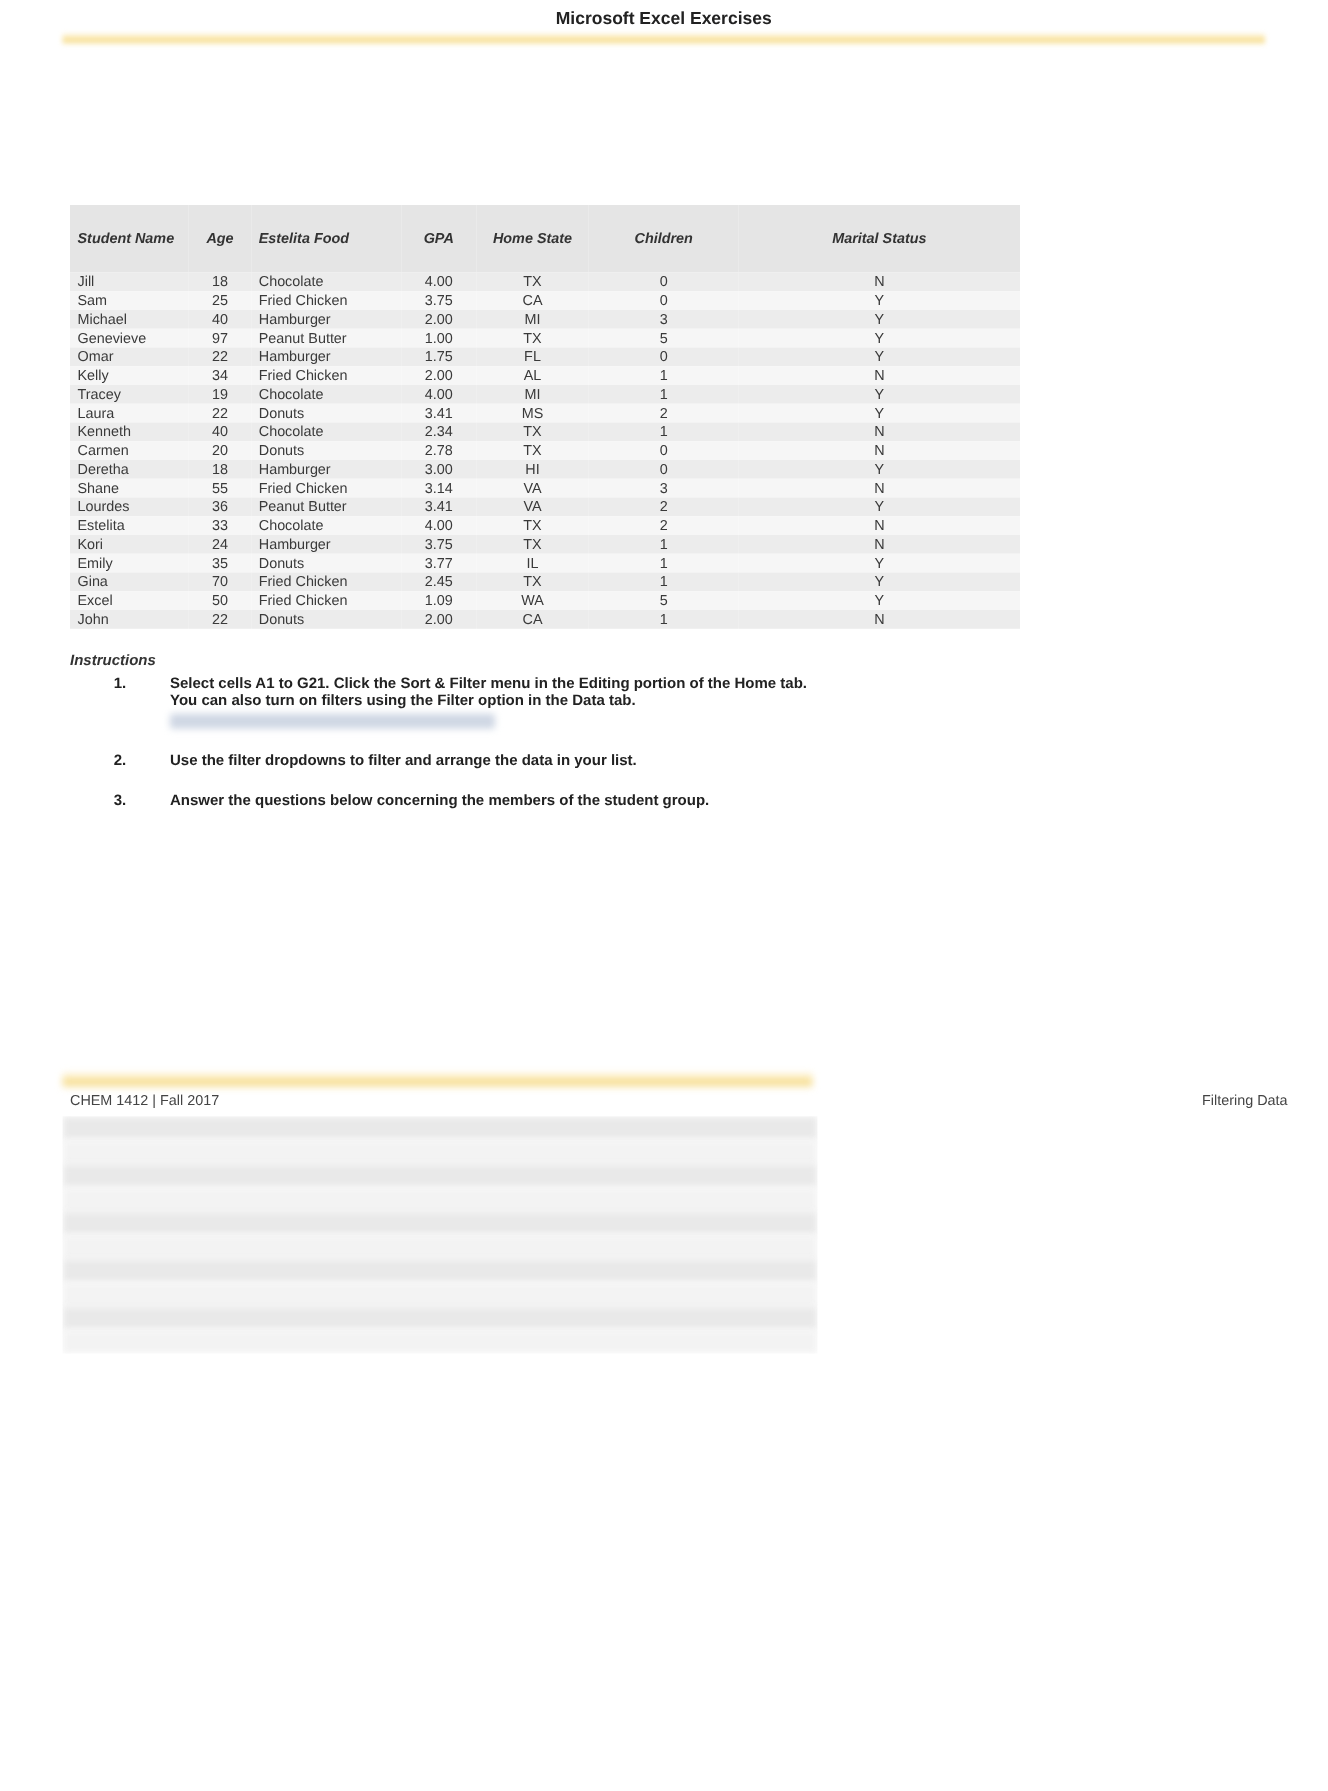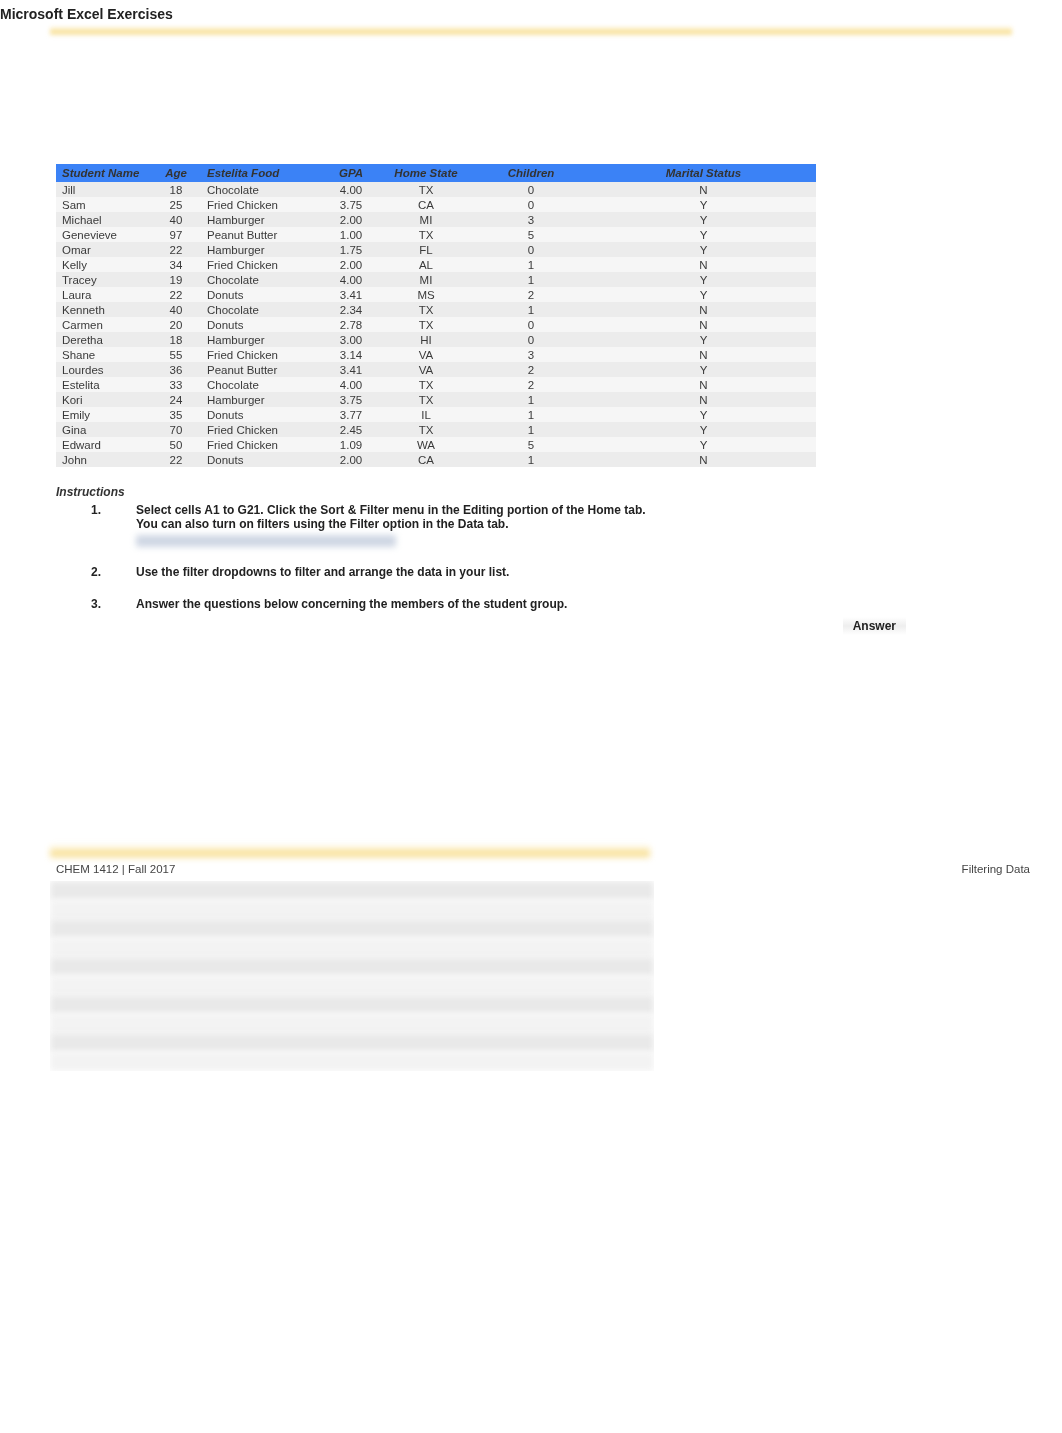--- a/index.html
+++ b/index.html
@@ -6,21 +6,21 @@
   body {
     margin: 0;
     padding: 0;
     width: 1062px;
     font-family: "Segoe UI", Tahoma, Geneva, sans-serif;
     font-size: 12px;
     color: #333;
     background: #fff;
   }
   .page-title {
-    text-align: left;
+    text-align: center;
     font-weight: 700;
     font-size: 14px;
     padding: 6px 0 4px 0;
     color: #222;
   }
   .goldband {
     height: 10px;
     margin: 0 50px;
     background: linear-gradient(to bottom, rgba(255,245,210,0) 0%, #fbe9b3 40%, #f6dd8e 70%, rgba(255,245,210,0) 100%);
     filter: blur(2px);
@@ -32,22 +32,22 @@
   table.data {
     border-collapse: collapse;
     width: 760px;
     font-size: 11.5px;
     color: #3a3a3a;
   }
   table.data th {
     text-align: left;
     font-style: italic;
     font-weight: 700;
-    background: #3b82f6;
-    padding: 3px 6px;
+    background: #e5e5e5;
+    padding: 21px 6px;
     color: #333;
   }
   table.data th.c, table.data td.c { text-align: center; }
   table.data td {
     padding: 1.5px 6px;
     white-space: nowrap;
   }
   table.data tbody tr:nth-child(odd) td { background: #ececec; }
   table.data tbody tr:nth-child(even) td { background: #f6f6f6; }
 
@@ -299,21 +299,21 @@
         <tr>
           <td>Gina</td>
           <td class="c">70</td>
           <td>Fried Chicken</td>
           <td class="c">2.45</td>
           <td class="c">TX</td>
           <td class="c">1</td>
           <td class="c">Y</td>
         </tr>
         <tr>
-          <td>Edward</td>
+          <td>Excel</td>
           <td class="c">50</td>
           <td>Fried Chicken</td>
           <td class="c">1.09</td>
           <td class="c">WA</td>
           <td class="c">5</td>
           <td class="c">Y</td>
         </tr>
         <tr>
           <td>John</td>
           <td class="c">22</td>
@@ -340,23 +340,20 @@
   <div class="instr" style="margin-top:18px">
     <div class="num">2.</div>
     <div class="txt">Use the filter dropdowns to filter and arrange the data in your list.</div>
   </div>
 
   <div class="instr" style="margin-top:18px">
     <div class="num">3.</div>
     <div class="txt">Answer the questions below concerning the members of the student group.</div>
   </div>
 
-  <div class="answer-row">
-    <div class="answer-label">Answer</div>
-  </div>
 </div>
 
 <div class="footer-region">
   <div class="goldband2"></div>
   <div class="footer-row">
     <div>CHEM 1412 | Fall 2017</div>
     <div>Filtering Data</div>
   </div>
   <div class="blur-block">
     <div class="row"></div>

